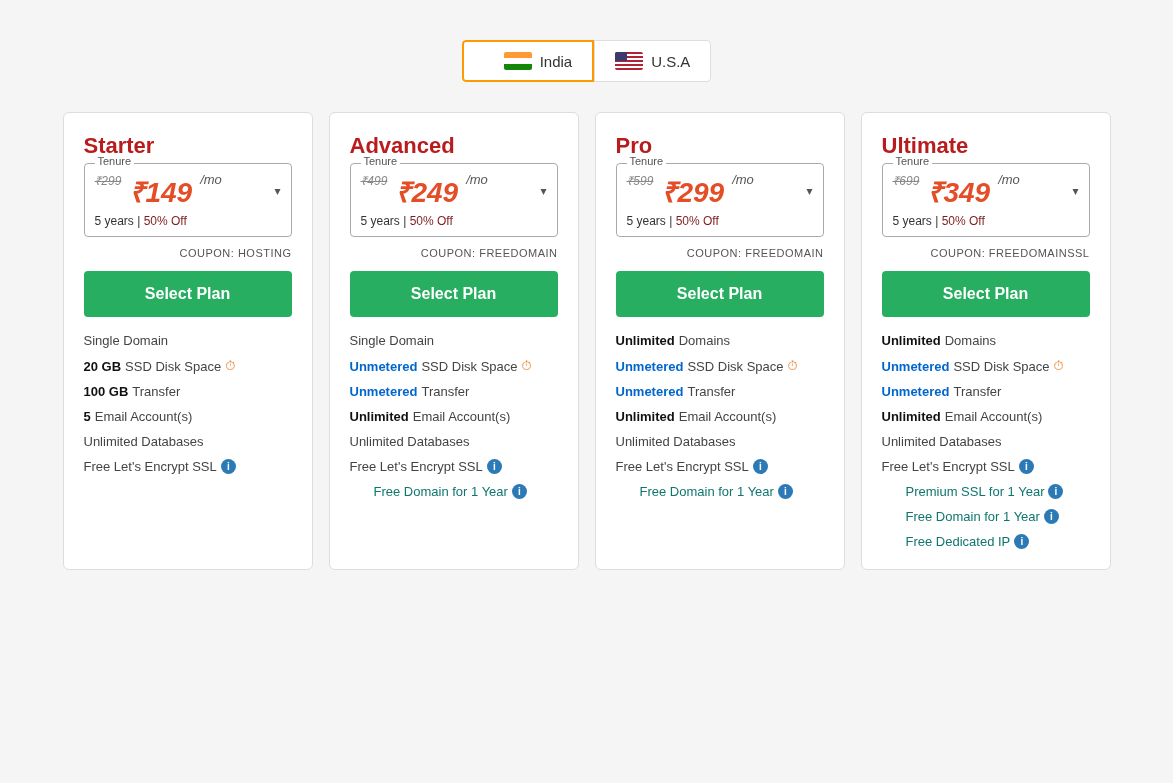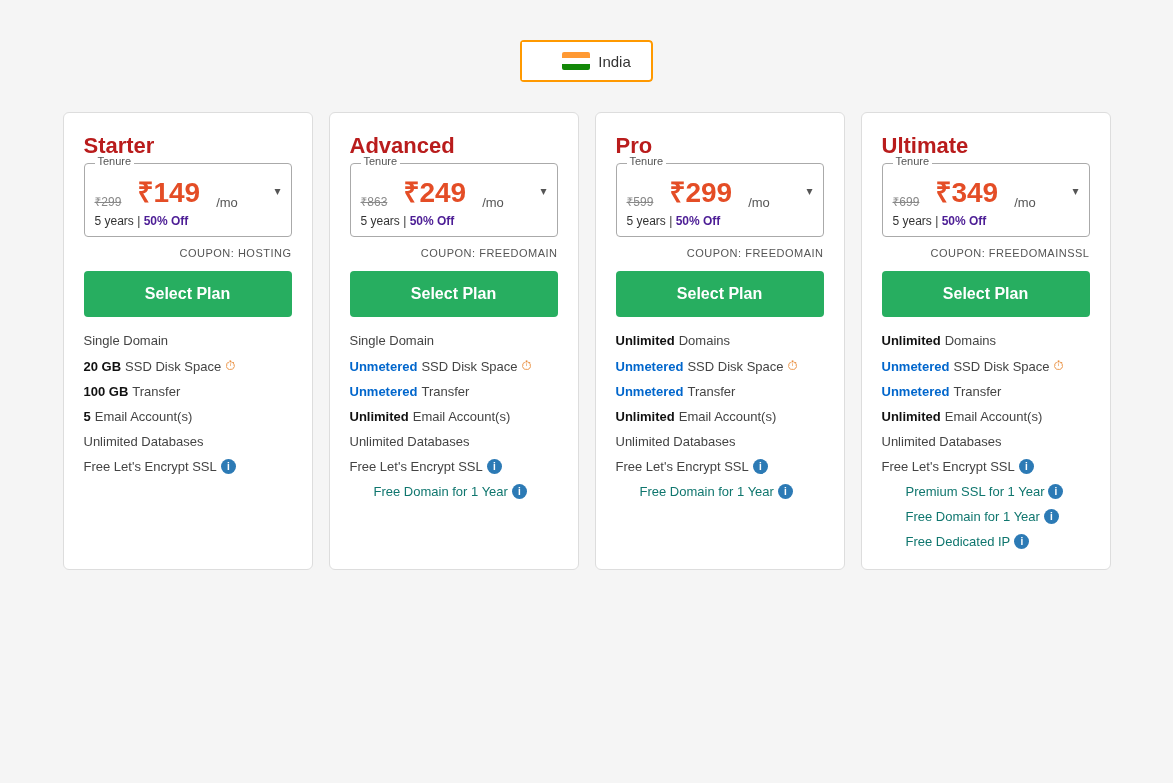--- a/index.html
+++ b/index.html
@@ -130,22 +130,23 @@
     }
 
     .tenure-price-row {
       display: flex;
       align-items: center;
       justify-content: space-between;
     }
 
     .tenure-price {
       display: flex;
-      align-items: flex-end;
-      gap: 16px;
+      align-items: flex-start;
+      gap: 8px;
+      font-style: italic;
     }
 
     .old-price {
       font-size: 12px;
       color: #888;
       text-decoration: line-through;
     }
 
     .new-price {
       font-size: 28px;
@@ -164,22 +165,22 @@
       cursor: pointer;
     }
 
     .tenure-info {
       font-size: 12px;
       color: #333;
       margin-top: 4px;
     }
 
     .tenure-info span {
-      color: #4c1d95;
-      font-weight: 700;
+      color: #7f1d1d;
+      font-weight: 400;
     }
 
     .coupon {
       font-size: 11px;
       color: #555;
       text-align: right;
       letter-spacing: 0.5px;
       margin-bottom: 12px;
     }
 
@@ -251,20 +252,24 @@
       color: #e67e22;
     }
   </style>
 </head>
 <body>
 
 <div class="country-toggle">
   <button class="country-btn active">
     <span class="flag flag-india"></span>
     <span>India</span>
+  </button>
+  <button class="country-btn">
+    <span class="flag flag-usa"></span>
+    <span>U.S.A</span>
   </button>
 </div>
 
 <div class="plans-container" id="plans-container">
 <div class="plan-card">
       <div class="plan-name">Starter</div>
       <div class="tenure-box">
         <span class="tenure-label">Tenure</span>
         <div class="tenure-price-row">
           <div class="tenure-price">
@@ -286,21 +291,21 @@
         <li class="feature-item">Unlimited Databases</li>
         <li class="feature-item">Free Let's Encrypt SSL <span class="info-icon">i</span></li>
       </ul>
     </div>
     <div class="plan-card">
       <div class="plan-name">Advanced</div>
       <div class="tenure-box">
         <span class="tenure-label">Tenure</span>
         <div class="tenure-price-row">
           <div class="tenure-price">
-            <span class="old-price">₹863</span>
+            <span class="old-price">₹499</span>
             <span class="new-price">₹249</span>
             <span class="per-mo">/mo</span>
           </div>
           <span class="dropdown-arrow">▾</span>
         </div>
         <div class="tenure-info">5 years | <span>50% Off</span></div>
       </div>
       <div class="coupon">COUPON: FREEDOMAIN</div>
       <button class="select-plan-btn">Select Plan</button>
       <ul class="feature-list">

